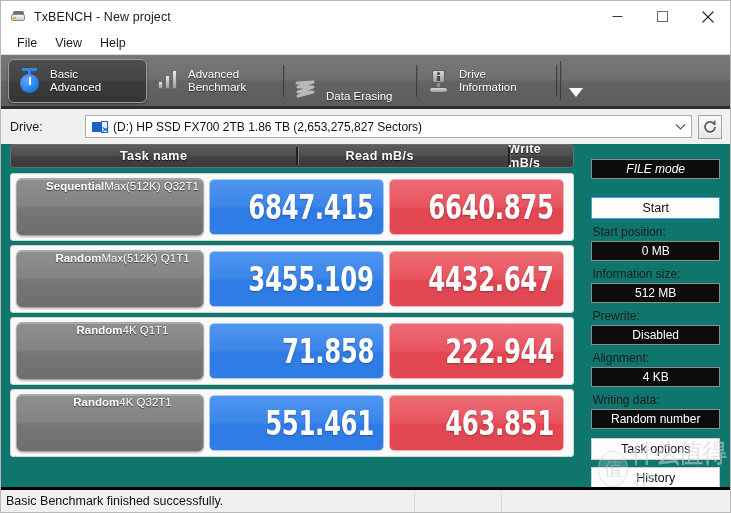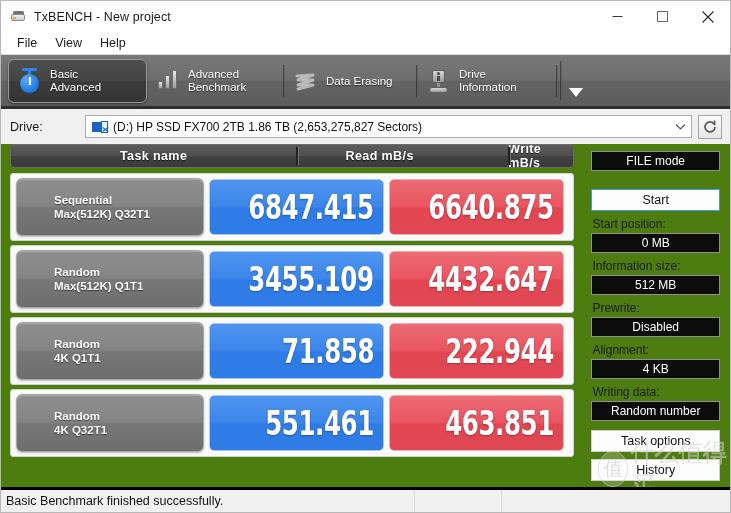--- a/index.html
+++ b/index.html
@@ -8,21 +8,21 @@
   }
   body {
     width: 731px; height: 513px;
     font-family: "Liberation Sans", sans-serif;
     overflow: hidden;
     -webkit-font-smoothing: antialiased;
   }
   #app {
     position: relative;
     width: 731px; height: 513px;
-    background: #4d7c0f;
+    background: #0f766e;
     border: 1px solid #b8b8b8;
     box-sizing: border-box;
     overflow: hidden;
   }
 
   
   .titlebar {
     position: relative;
     height: 31px;
     background: #ffffff;
@@ -304,31 +304,31 @@
     margin-bottom: 4px;
     width: 564px;
     padding: 0 4px 0 5px;
   }
   .task-btn {
     width: 188px; height: 58px;
     background: linear-gradient(#8f8f8f, #848484 48%, #777777 52%, #6e6e6e);
     border: 1px solid #a8a8a8;
     border-radius: 6px;
     box-sizing: border-box;
-    display: flex; flex-direction: column; justify-content: center;
-    padding-left: 37px;
+    display: flex; flex-direction: row; justify-content: center;
+    padding-left: 25px;
     color: #ffffff;
     box-shadow: inset 0 1px 0 rgba(255,255,255,0.25), 0 1px 2px rgba(0,0,0,0.25);
   }
   .task-l1 {
     font-size: 11.5px; font-weight: bold; line-height: 14px;
     text-shadow: 0 1px 1px rgba(0,0,0,0.55);
   }
   .task-l2 {
-    font-size: 11.5px; font-weight: bold; line-height: 14px;
+    font-size: 11.5px; font-weight: normal; line-height: 14px;
     text-shadow: 0 1px 1px rgba(0,0,0,0.55);
   }
   .val-box {
     height: 56px;
     border-radius: 5px;
     box-sizing: border-box;
     display: flex; align-items: center; justify-content: flex-end;
     padding-right: 9px;
     margin-left: 5px;
     font-weight: bold;
@@ -487,21 +487,21 @@
       <div class="tab-icon ic-bars">
         <div class="b b1"></div>
           <div class="b b2"></div>
           <div class="b b3"></div>
       </div>
       <div class="tab-label">Advanced
 Benchmark</div>
       <div class="sep"></div>
     </div>
 
-    <div class="tab" style="width:133px;">
+    <div class="tab" style="width:133px;align-items:flex-end;">
       <div class="tab-icon ic-erase">
         <svg width="22" height="20" viewBox="0 0 22 20">
           <path d="M2 4 L18 3 L3 8 L18 8 L3 13 L18 13 L3 17" fill="none" stroke="#b9b9b9" stroke-width="3" stroke-linejoin="round" stroke-linecap="round"></path>
         </svg>
       </div>
       <div class="tab-label">Data Erasing</div>
       <div class="sep"></div>
     </div>
 
     <div class="tab" style="width:140px;">
@@ -606,21 +606,21 @@
           </div>
         <div class="val-box val-write">
             <span>463.851</span>
           </div>
       </div>
 
     </div>
 
     <div class="sidebar">
 
-      <div class="sb-black" style="margin-top:5px;">FILE mode</div>
+      <div class="sb-black" style="margin-top:13px;font-style:italic;">FILE mode</div>
 
       <div style="height:18px"></div>
       <div class="sb-white accent">Start</div>
 
       <div class="sb-cap">Start position:</div>
       <div class="sb-black">0 MB</div>
 
       <div class="sb-cap">Information size:</div>
       <div class="sb-black">512 MB</div>
 

